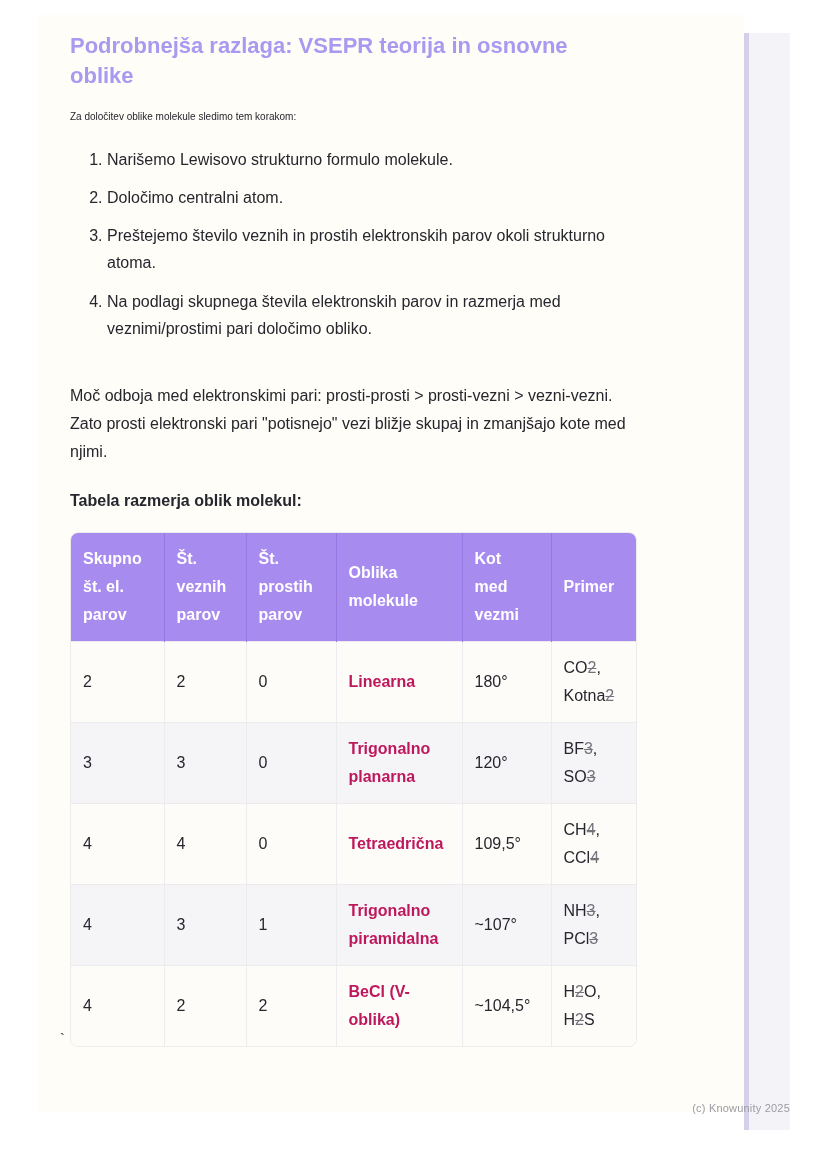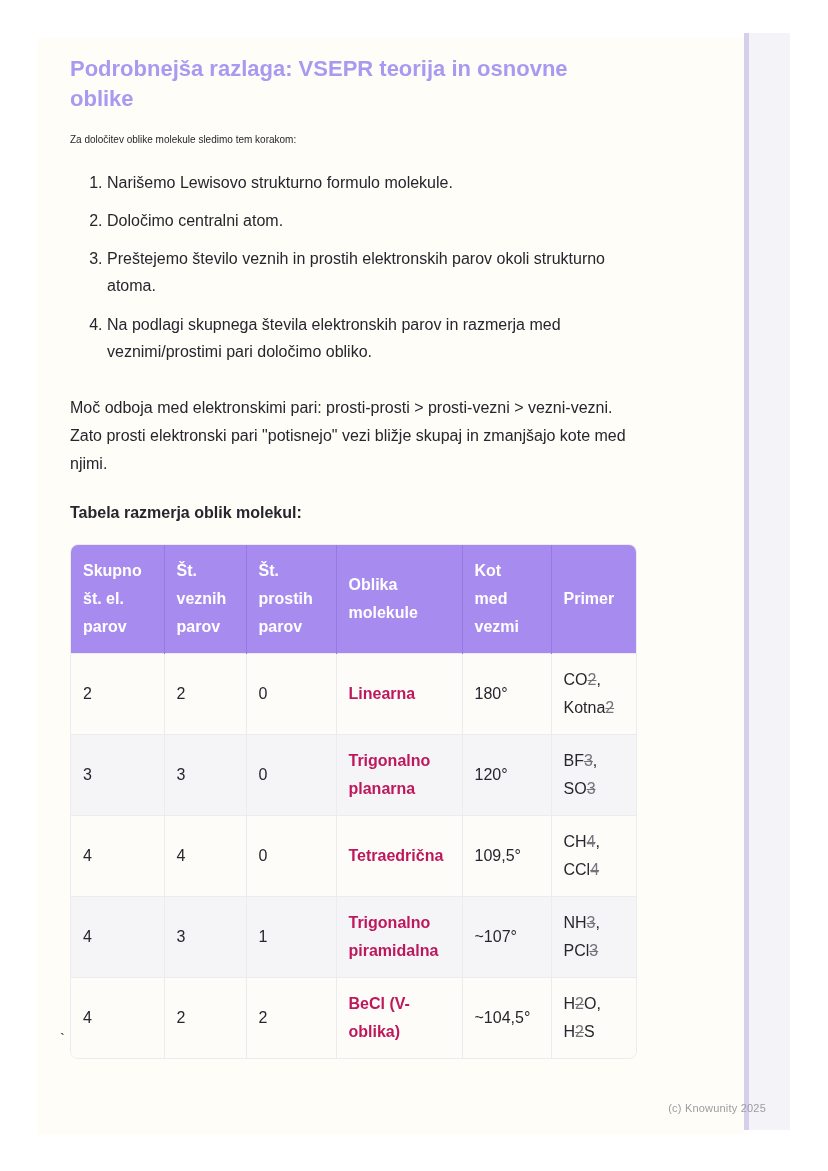--- a/index.html
+++ b/index.html
@@ -1,42 +1,42 @@
 <!DOCTYPE html>
 <html style="--heading: #a89af0; --text: #26262e; --card-bg: #fffdf7; --rail-bg: #f4f3f8; --rail-line: #d5cfec; --table-header-bg: #a88bef; --table-header-sep: #9879e4; --table-border: #ececee; --row-bg: #fefcf8; --row-alt-bg: #f5f5f8; --strike: #73737c; --footer: #9b9ba4;"><head>
 <meta charset="utf-8">
 <style>
   html,body { margin:0; padding:0; background:#ffffff; }
   .page {
     position:relative; width:828px; height:1171px; background:#ffffff;
     font-family:"Liberation Sans", sans-serif; overflow:hidden;
   }
   .card {
-    position:absolute; left:37px; top:38px; width:707px; height:1097px;
+    position:absolute; left:37px; top:15px; width:707px; height:1097px;
     background:var(--card-bg, #fffdf7);
     padding:8px 28px 0 33px; box-sizing:border-box;
   }
   .rail {
     position:absolute; left:744px; top:33px; width:46px; height:1097px;
     background:var(--rail-bg, #f4f3f8);
   }
   .rail-line {
     position:absolute; left:0; top:0; width:5px; height:100%;
     background:var(--rail-line, #d5cfec);
   }
   h1.title {
     margin:8px 0 18px; font-size:22px; font-weight:700; line-height:1.35;
     color:var(--heading, #a89af0); white-space:pre-line;
   }
   .intro {
     margin:12px 0 20px; font-size:10px; line-height:1.75;
     color:var(--text, #26262e);
   }
   ol.steps {
-    margin:0 0 29px; padding-left:37px; font-size:16px; line-height:1.7;
+    margin:0 0 40px; padding-left:37px; font-size:16px; line-height:1.7;
     color:var(--text, #26262e);
   }
   ol.steps li { margin-bottom:11px; white-space:pre-line; }
   .note {
     margin:0 0 26px; font-size:16px; line-height:1.75;
     color:var(--text, #26262e); white-space:pre-line;
   }
   .note .italic { display:block;margin-top:12px; }
   .table-label {
     margin:0 0 22px; font-size:16px; font-weight:700;
@@ -64,21 +64,21 @@
   table.vsepr td:last-child { border-right:none; }
   table.vsepr tbody tr:nth-child(even) td { background:var(--row-alt-bg, #f5f5f8); }
   table.vsepr td.shape { font-weight:700; color:#be185d; white-space:pre-line; }
   .ex-line { display:block; }
   .strike { color:var(--strike, #73737c); text-decoration:line-through; }
   .stray {
     position:absolute; left:60px; top:1030px; font-size:15px;
     color:var(--text, #26262e);
   }
   .footer {
-    position:absolute; top:1102px; right:62px; z-index:2;
+    position:absolute; top:1102px; right:38px; z-index:2;
     font-size:11px; letter-spacing:0.2px; color:var(--footer, #9b9ba4);
   }
 </style>
 </head>
 <body>
 
 <div class="page">
 
   <div class="card">
     <h1 class="title">Podrobnejša razlaga: VSEPR teorija in osnovne

